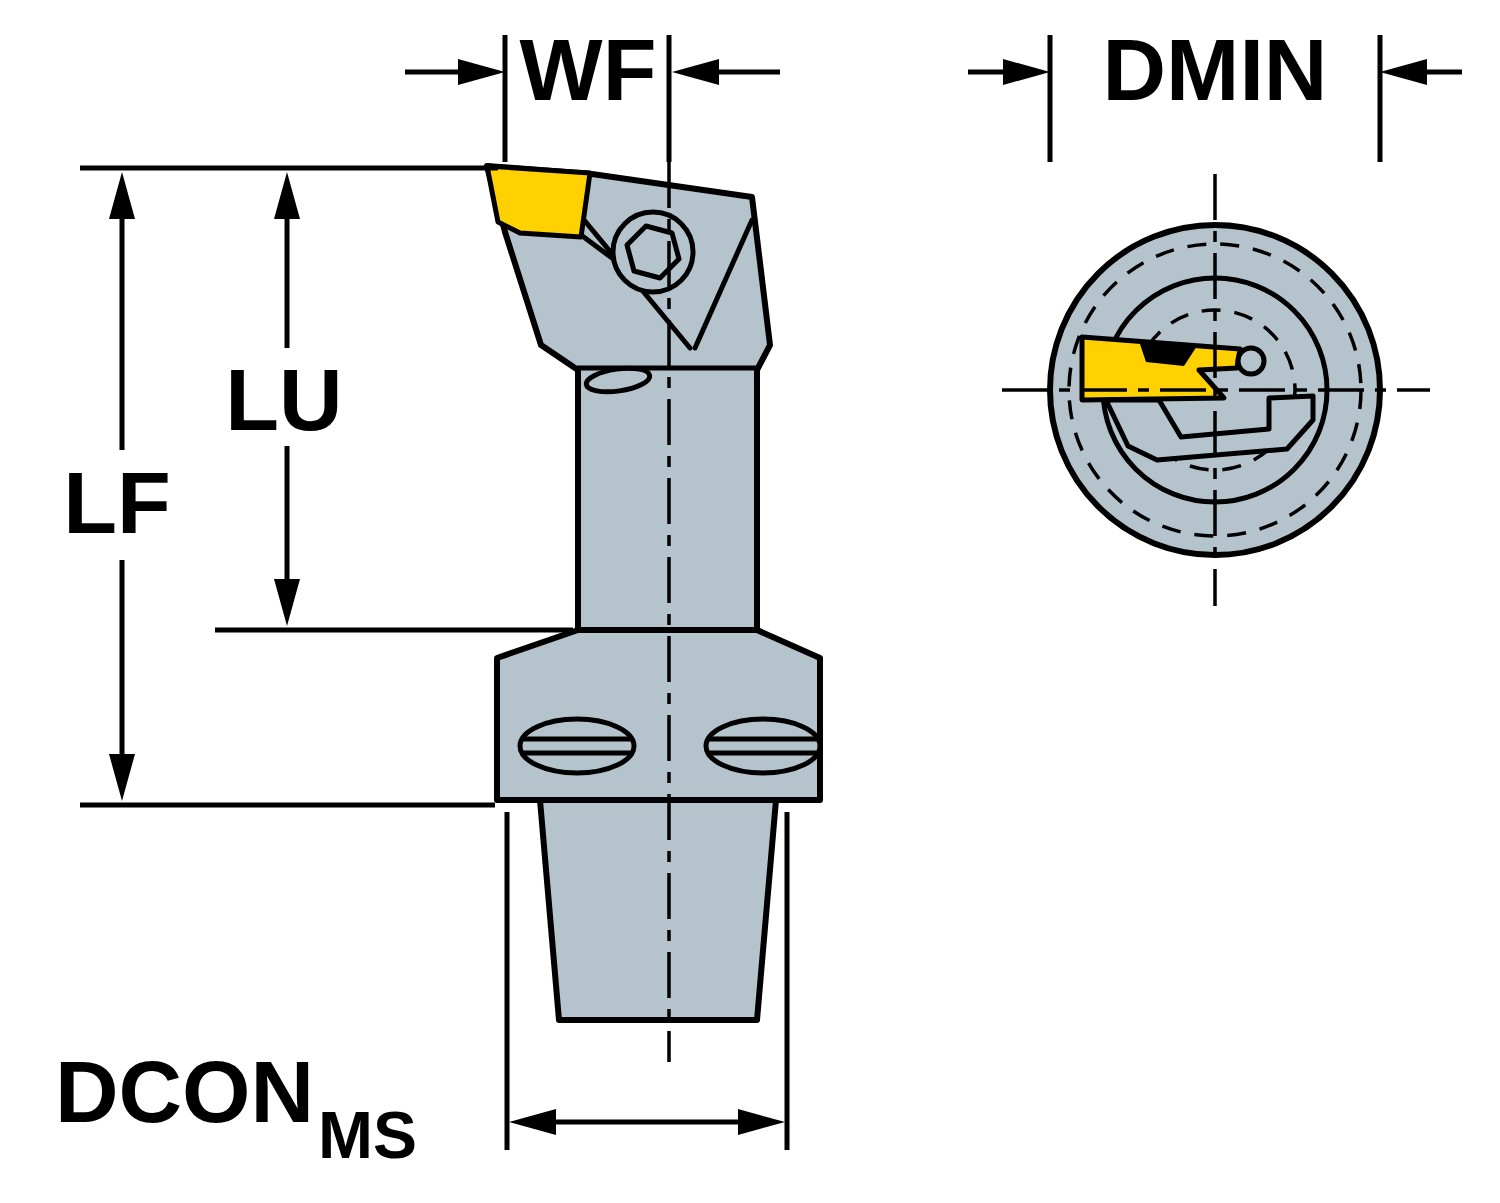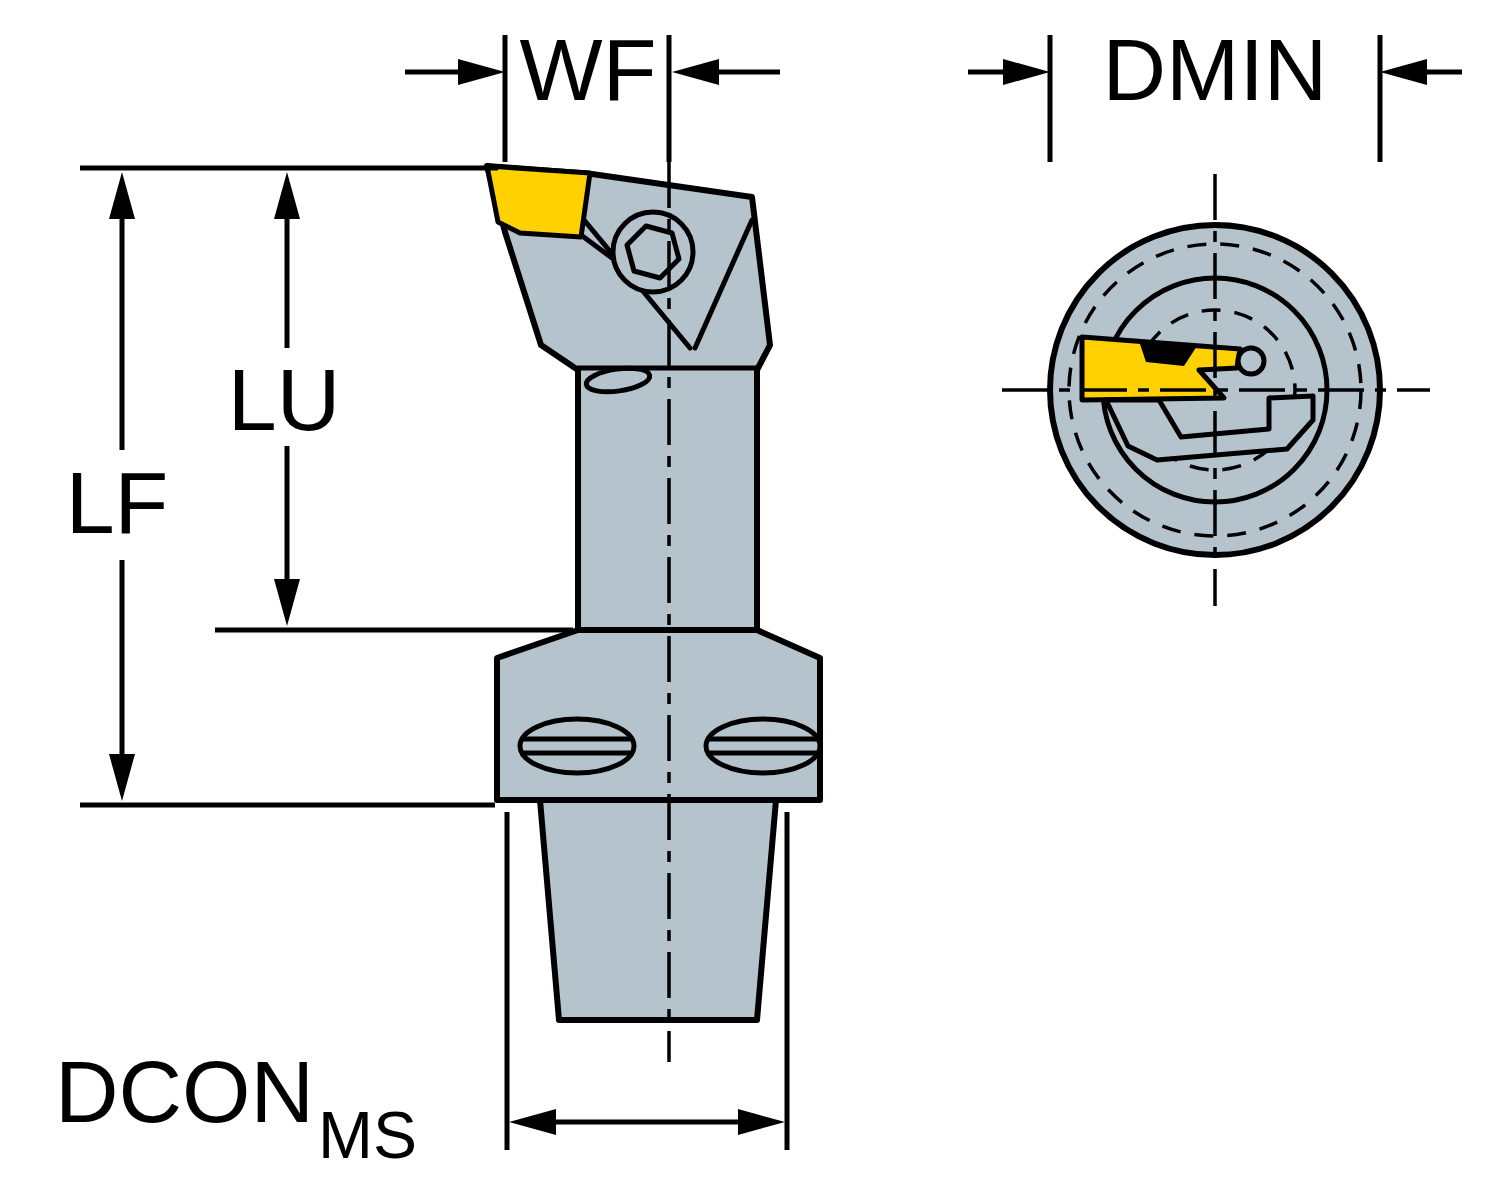--- a/index.html
+++ b/index.html
@@ -2,20 +2,21 @@
 <html style="--background: #ffffff; --body-fill: #b5c3cd; --insert-fill: #ffd100; --line: #000000;"><head>
 <meta charset="utf-8">
 <style>
   html, body { margin: 0; padding: 0; background: #ffffff; }
   .canvas {
     position: relative;
     width: 1500px;
     height: 1203px;
     background: var(--background, #ffffff);
     overflow: hidden;
+    font-weight: bold;
   }
   svg { display: block; }
   .outline       { fill: var(--body-fill); stroke: var(--line); stroke-width: 6; stroke-linejoin: round; }
   .detail        { fill: none; stroke: var(--line); stroke-width: 5; stroke-linecap: round; }
   .detail-filled { fill: var(--body-fill); stroke: var(--line); stroke-width: 5; stroke-linejoin: round; }
   .insert        { fill: var(--insert-fill); stroke: var(--line); stroke-width: 5; stroke-linejoin: round; }
   .notch         { fill: var(--line); stroke: none; }
   .dim           { stroke: var(--line); stroke-width: 5; fill: none; }
   .ext           { stroke: var(--line); stroke-width: 5; fill: none; }
   .arrow         { fill: var(--line); stroke: none; }

